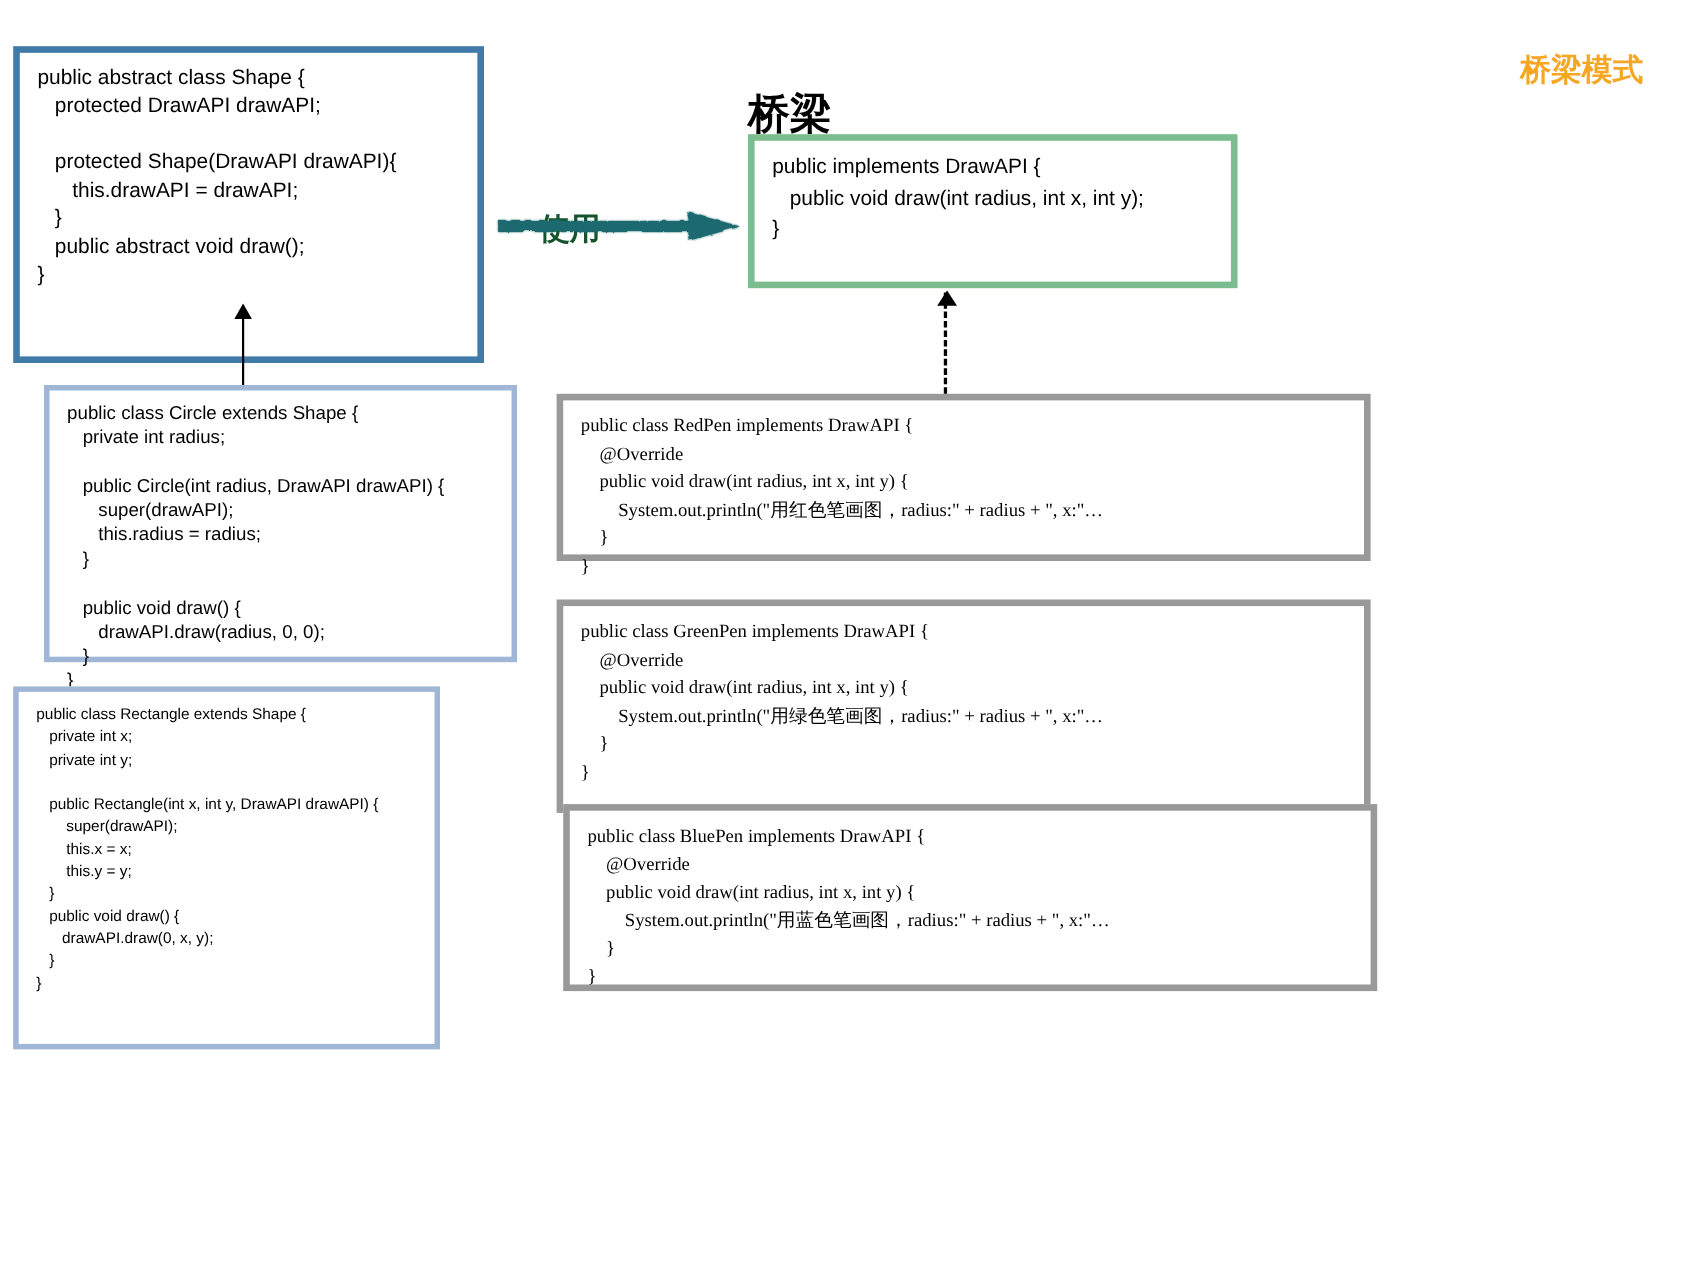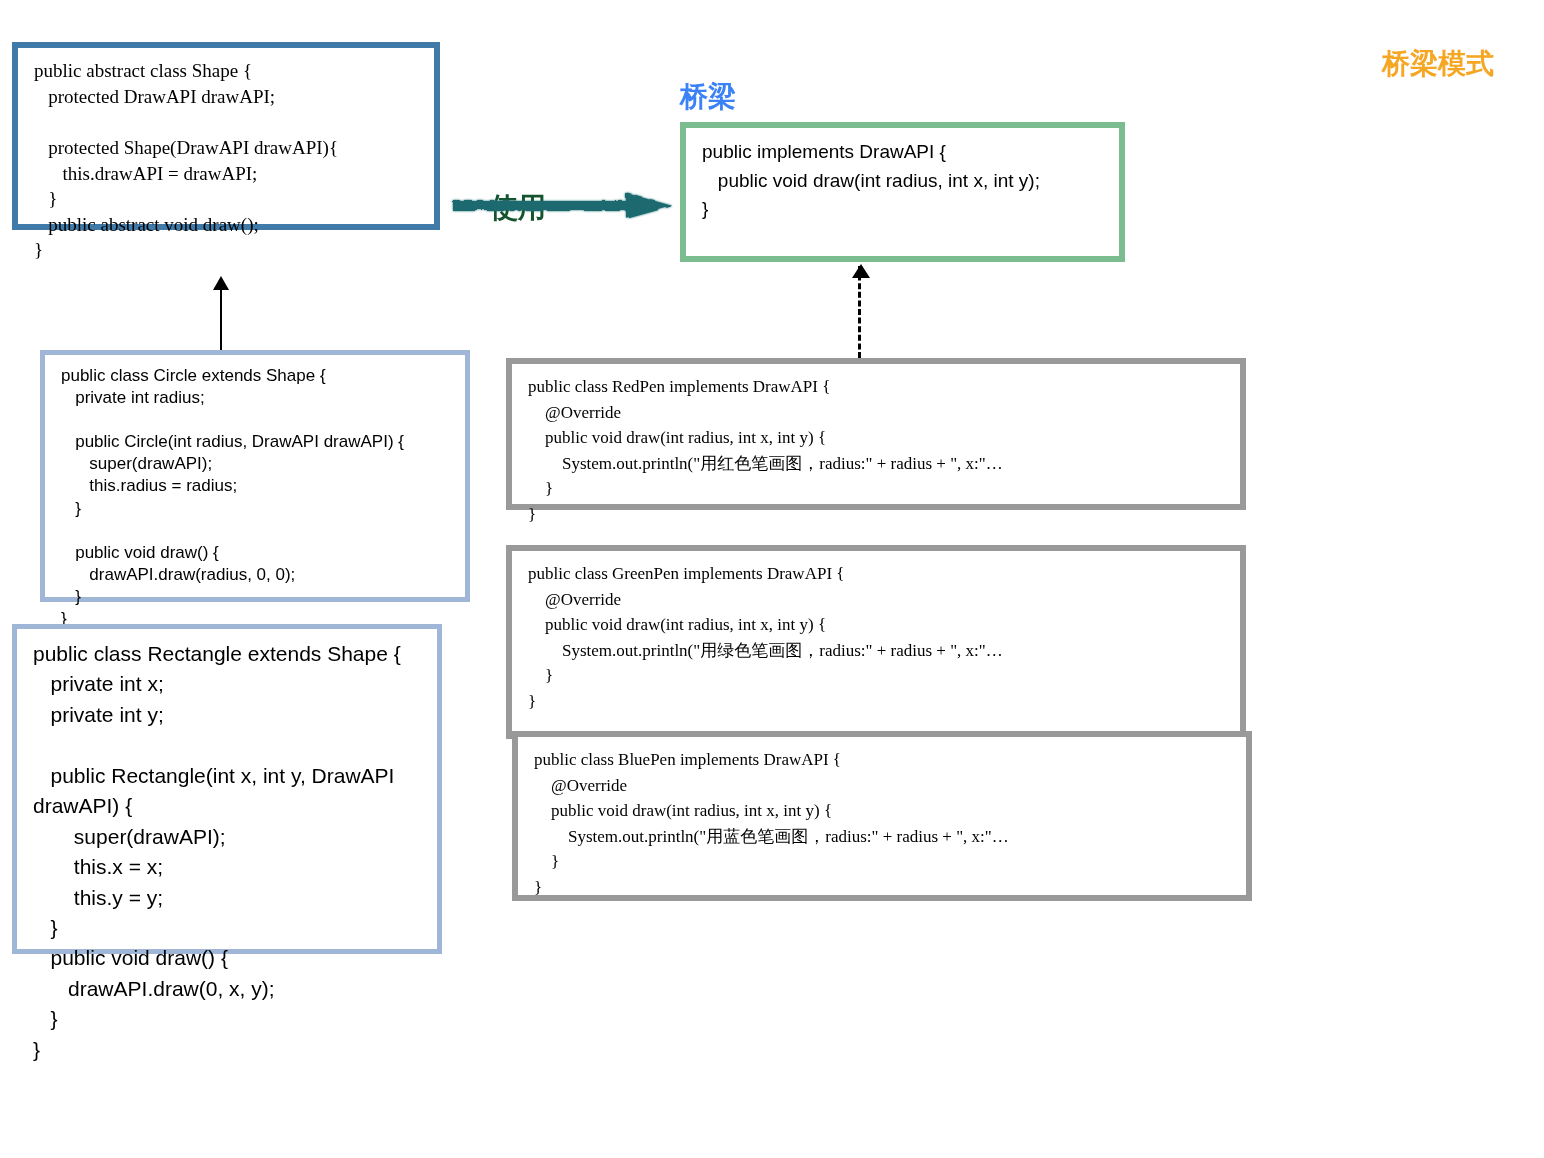--- a/index.html
+++ b/index.html
@@ -1,26 +1,26 @@
 <!DOCTYPE html>
 <html><head>
   <meta charset="utf-8">
   <style>
     * { margin: 0; padding: 0; box-sizing: border-box; }
     body { font-family: Arial, sans-serif; background: #fff; width: 1544px; height: 1158px; position: relative; padding: 30px; }
     
     .title { position: absolute; right: 50px; top: 45px; color: #f5a623; font-size: 28px; font-weight: bold; text-align: right; }
-    .bridge-label { position: absolute; left: 680px; top: 78px; color: #3b82f6; font-size: 28px; font-weight: bold; }
+    .bridge-label { position: absolute; left: 680px; top: 78px; color: #000000; font-size: 38px; font-weight: bold; }
     .use-label { position: absolute; left: 490px; top: 155px; color: #14532d; font-size: 28px; font-weight: bold; margin-top: 34px; }
     
     .box { position: absolute; background: #fff; padding: 10px 16px; }
-    .box-shape { left: 12px; top: 42px; width: 428px; height: 188px; border: 6px solid #3f7aa8; font-size: 19px; line-height: 1.35; font-family: Liberation Serif, serif; }
+    .box-shape { left: 12px; top: 42px; width: 428px; height: 288px; border: 6px solid #3f7aa8; font-size: 19px; line-height: 1.35; }
     .box-drawapi { left: 680px; top: 122px; width: 445px; height: 140px; border: 6px solid #7bbd8e; font-size: 19px; line-height: 1.5; }
     .box-circle { left: 12px; top: 350px; width: 430px; height: 252px; border: 5px solid #9fb6d7; font-size: 17px; line-height: 1.3; margin-left: 28px; }
-    .box-rect { left: 12px; top: 624px; width: 430px; height: 330px; border: 5px solid #9fb6d7; font-size: 21px; line-height: 1.45; }
+    .box-rect { left: 12px; top: 624px; width: 388px; height: 330px; border: 5px solid #9fb6d7; font-size: 14px; line-height: 1.45; }
     .box-pen { width: 740px; border: 6px solid #999; font-family: Liberation Serif, serif; font-size: 17px; line-height: 1.5; }
     .box-red { left: 506px; top: 358px; height: 152px; }
     .box-green { left: 506px; top: 545px; height: 194px; }
     .box-blue { left: 512px; top: 731px; height: 170px; }
     
     pre { white-space: pre-wrap; font-family: inherit; }
     
     .arrow-solid { position: absolute; left: 220px; top: 278px; width: 2px; height: 72px; background: #000; }
     .arrow-solid::before { content: ''; position: absolute; top: -2px; left: -7px; border-left: 8px solid transparent; border-right: 8px solid transparent; border-bottom: 14px solid #000; }
     

